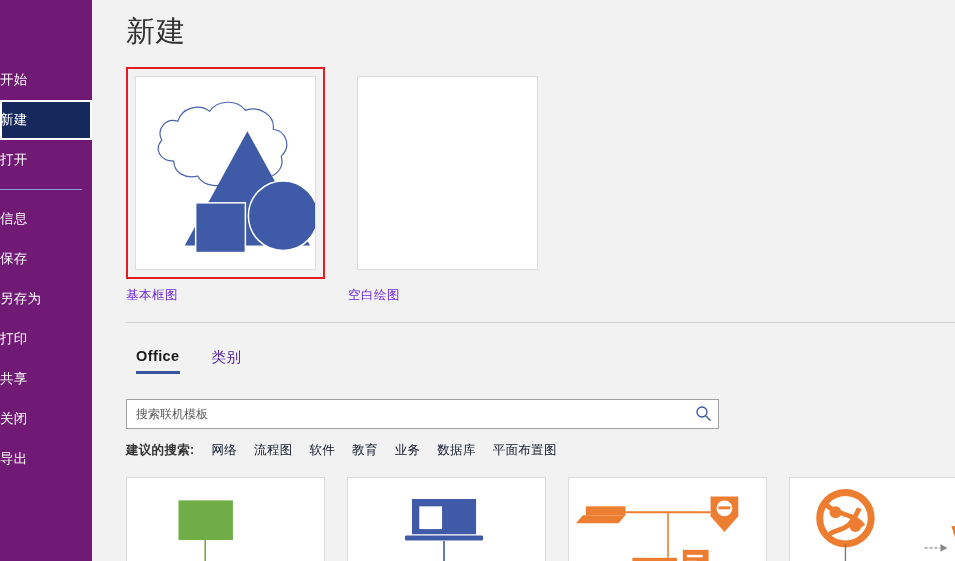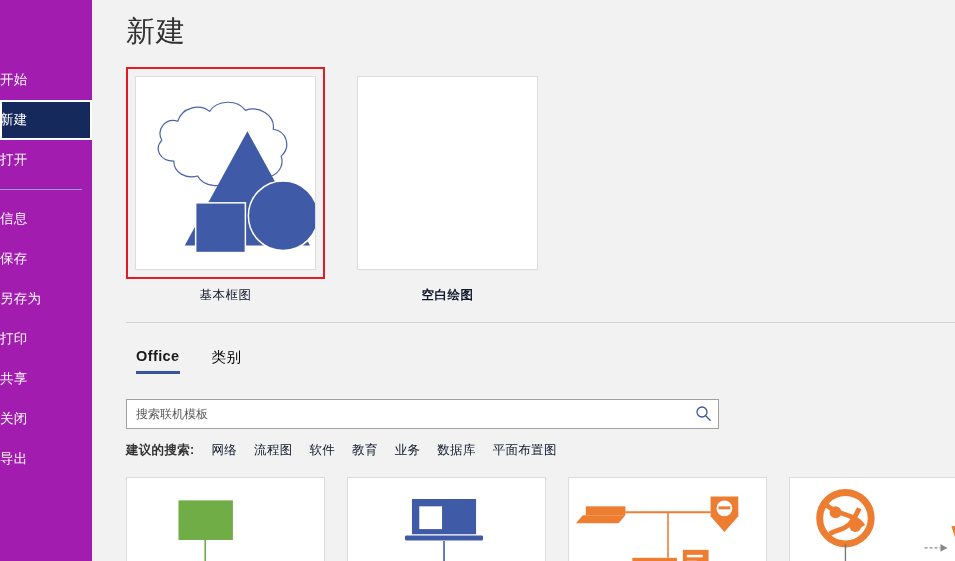--- a/index.html
+++ b/index.html
@@ -7,21 +7,21 @@
     width: 955px; height: 561px;
     overflow: hidden;
     background: #f2f2f2;
     font-family: "Liberation Sans", "DejaVu Sans", sans-serif;
   }
   #app { position: relative; width: 955px; height: 561px; display: flex; }
 
   
   #sidebar {
     width: 92px; height: 561px;
-    background: #a21caf;
+    background: #701a75;
     position: relative;
     flex: 0 0 92px;
     padding-top: 60px;
   }
   .nav-item {
     height: 40px;
     display: flex;
     align-items: center;
     color: #ffffff;
     font-size: 13.5px;
@@ -86,46 +86,45 @@
   }
   .feat-card.selected .feat-frame { border-color: #e31b23; }
   .feat-inner {
     width: 100%; height: 100%;
     background: #ffffff;
     border: 1px solid #dddddd;
     display: flex; align-items: center; justify-content: center;
     overflow: hidden;
   }
   .feat-label {
-    text-align: center;
     font-size: 12.5px;
-    color: #0f172a;
+    color: #6d28d9;
     margin-top: 8px;
     letter-spacing: .5px;
   }
   .feat-card.second .feat-frame { border-color: transparent; }
-  .feat-card.second { margin-left: 0px; font-weight: bold; }
+  .feat-card.second { margin-left: 0px; }
 
   #divider-1 {
     height: 1px;
     background: #d2d2d2;
     margin-top: 18px;
     margin-right: 0px;
   }
 
   
   #tabs {
     display: flex;
     gap: 32px;
     margin-top: 25px;
     padding-left: 10px;
   }
   .tab {
     font-size: 14.5px;
-    color: #000000;
+    color: #4c1d95;
     padding-bottom: 7px;
     cursor: pointer;
     position: relative;
     letter-spacing: .4px;
   }
   .tab.active { font-weight: bold; color: #1a1a1a; }
   .tab.active::after {
     content: "";
     position: absolute;
     left: 0; right: 0; bottom: 0;

